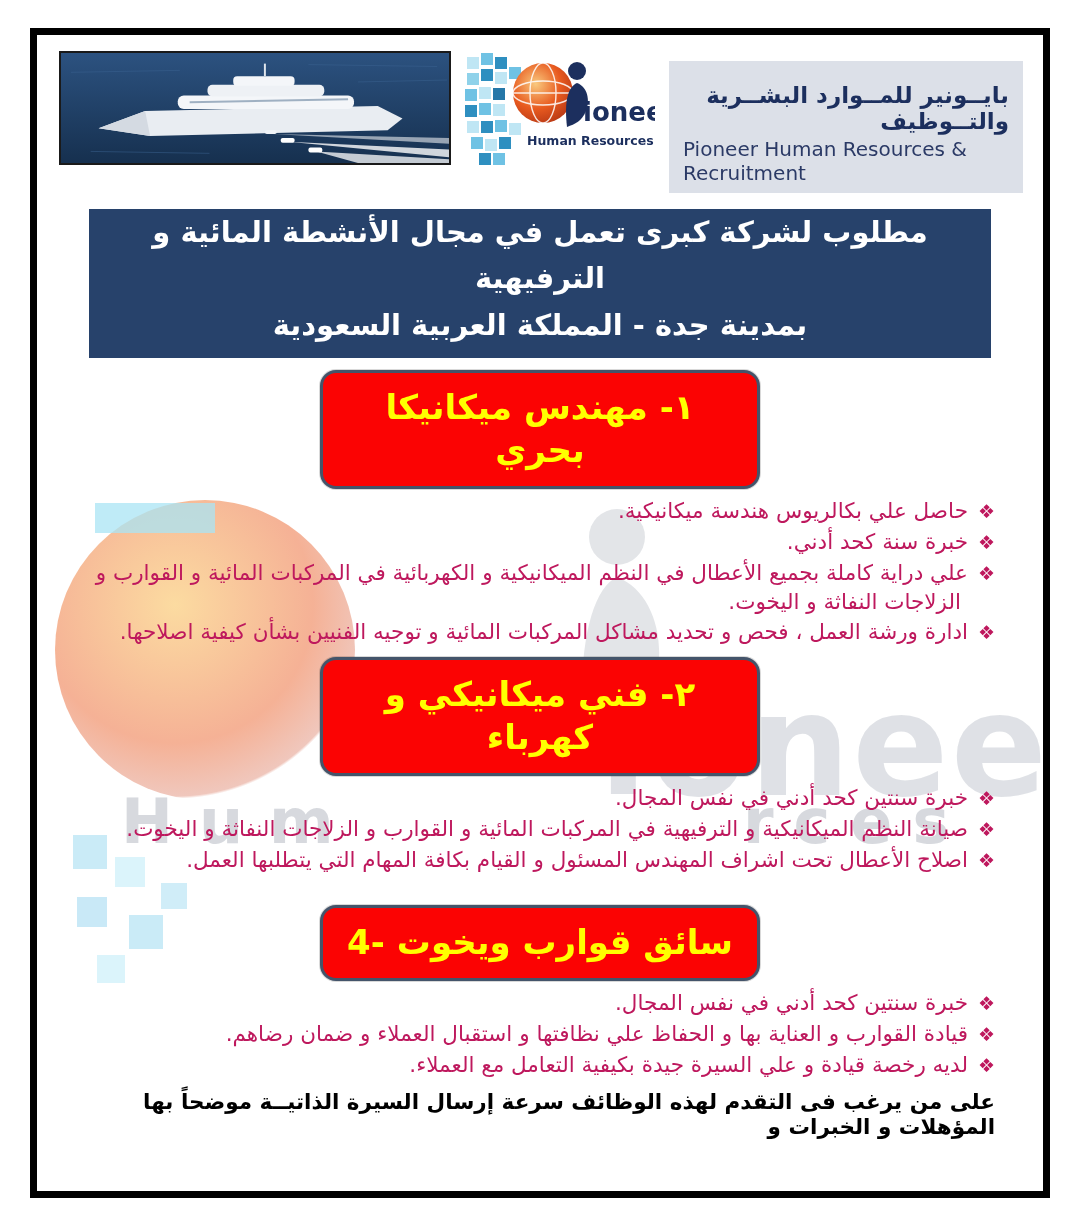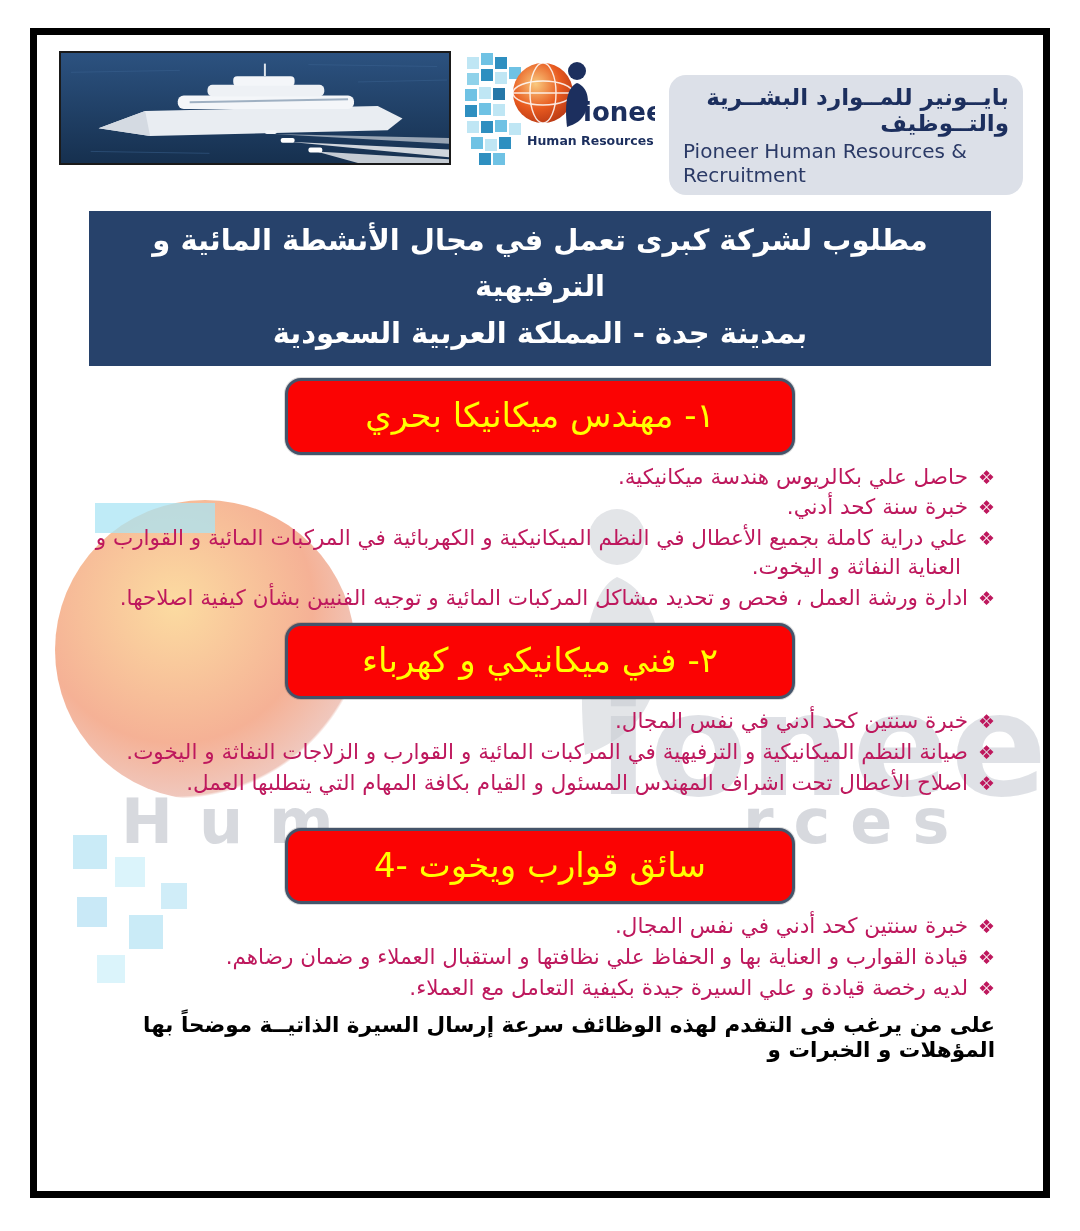--- a/index.html
+++ b/index.html
@@ -25,30 +25,30 @@
     color:#C6CAD2;opacity:.55;letter-spacing:2px;}
   .wm-left-text,.wm-right-text{position:absolute;top:750px;font-size:62px;font-weight:bold;
     color:#BDC1C9;opacity:.6;}
   .wm-left-text{left:84px;letter-spacing:26px;}
   .wm-right-text{left:706px;letter-spacing:20px;}
   .wm-sq{position:absolute;}
   
   .header{display:flex;align-items:flex-start;gap:14px;margin:16px 20px 0 22px;}
   .yacht{width:392px;height:114px;border:2px solid #1a1a1a;flex:none;display:block;}
   .logo{width:190px;height:118px;flex:none;background:#fff;}
-  .name-box{flex:1;background:var(--namebox_bg);margin-top:24px;padding:9px 14px 8px;border-radius:17px;}
+  .name-box{flex:1;background:var(--namebox_bg);margin-top:10px;padding:21px 14px 8px;}
   .name-box .ar{direction:rtl;text-align:right;font-size:23px;font-weight:bold;color:var(--logo_navy);}
   .name-box .en{text-align:left;font-size:20px;color:#2B3A66;margin-top:3px;}
   
   .intro-banner{background:var(--banner_navy);color:#fff;width:902px;margin:16px auto 0;
-    text-align:center;font-weight:bold;font-size:29px;line-height:1.6;padding:6px 6px 10px;}
-  
-  .job-banner{width:510px;margin:12px auto 0;background:var(--banner_red);
+    text-align:center;font-weight:bold;font-size:29px;line-height:1.6;padding:0 6px 10px;}
+  
+  .job-banner{width:440px;margin:12px auto 0;background:var(--banner_red);
     border:3px solid var(--banner_border);border-radius:16px;color:var(--banner_yellow);
-    text-align:center;font-size:34px;font-weight:normal;line-height:1.25;padding:13px 12px 15px;
+    text-align:center;font-size:34px;font-weight:bold;line-height:1.25;padding:13px 12px 15px;
     box-shadow:0 0 0 1px rgba(0,0,0,.15);}
   .job-banner.m2{margin-top:10px;}
   .job-banner.m3{margin-top:30px;}
   .reqs{direction:rtl;margin:8px 48px 0 44px;color:#be185d;font-weight:normal;
     font-size:21.5px;line-height:1.34;}
   .req{padding-right:34px;text-indent:-34px;margin-bottom:2px;text-align:right;}
   .req .mark{font-size:19px;margin-left:10px;}
   
   .footer{position:relative;margin-top:10px;}
   .apply-line{direction:rtl;text-align:right;margin:0 48px 0 60px;font-weight:bold;font-size:21.5px;}
@@ -169,21 +169,21 @@
 
     <div class="intro-banner" dir="rtl">
       <div>مطلوب لشركة كبرى تعمل في مجال الأنشطة المائية و الترفيهية</div>
       <div>بمدينة جدة - المملكة العربية السعودية</div>
     </div>
 
     <div class="job-banner">١- مهندس ميكانيكا بحري</div>
     <div class="reqs">
       <div class="req"><span class="mark">❖</span><span>حاصل علي بكالريوس هندسة ميكانيكية.</span></div>
       <div class="req"><span class="mark">❖</span><span>خبرة سنة كحد أدني.</span></div>
-      <div class="req"><span class="mark">❖</span><span>علي دراية كاملة بجميع الأعطال في النظم الميكانيكية و الكهربائية في المركبات المائية و القوارب و العناية النفاثة و اليخوت.</span></div>
+      <div class="req"><span class="mark">❖</span><span>علي دراية كاملة بجميع الأعطال في النظم الميكانيكية و الكهربائية في المركبات المائية و القوارب و الزلاجات النفاثة و اليخوت.</span></div>
       <div class="req"><span class="mark">❖</span><span>ادارة ورشة العمل ، فحص و تحديد مشاكل المركبات المائية و توجيه الفنيين بشأن كيفية اصلاحها.</span></div>
     </div>
 
     <div class="job-banner m2">٢- فني ميكانيكي و كهرباء</div>
     <div class="reqs">
       <div class="req"><span class="mark">❖</span><span>خبرة سنتين كحد أدني في نفس المجال.</span></div>
       <div class="req"><span class="mark">❖</span><span>صيانة النظم الميكانيكية و الترفيهية في المركبات المائية و القوارب و الزلاجات النفاثة و اليخوت.</span></div>
       <div class="req"><span class="mark">❖</span><span>اصلاح الأعطال تحت اشراف المهندس المسئول و القيام بكافة المهام التي يتطلبها العمل.</span></div>
     </div>
 

